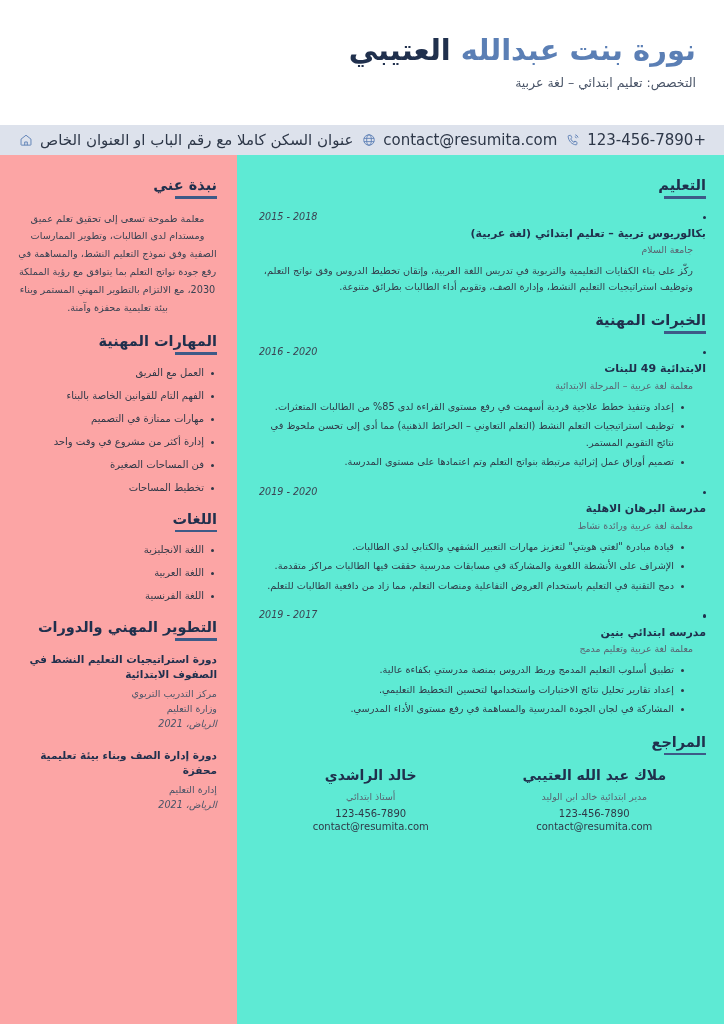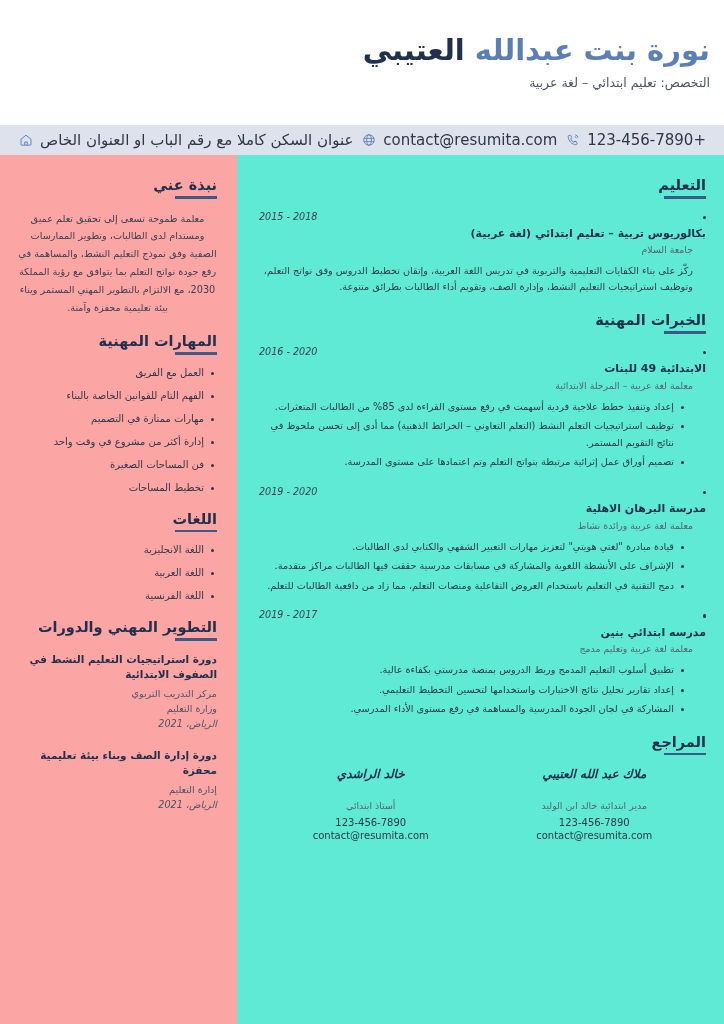--- a/index.html
+++ b/index.html
@@ -13,21 +13,21 @@
   }
   .page{width:724px;height:1024px;position:relative;background:#fff;}
 
   
   .header{
     height:125px;
     background:#ffffff;
     display:flex;flex-direction:column;
     align-items:flex-start;
     justify-content:center;
-    padding:0 14px 0 0;
+    padding:0 28px 0 0;
     box-sizing:border-box;
   }
   .name{
     font-size:29px;
     font-weight:bold;
     line-height:1.1;
     letter-spacing:0px;
     margin-bottom:9px;
     direction:rtl;
     text-align:right;
@@ -218,22 +218,22 @@
     direction:rtl;
     gap:0;
     margin-top:2px;
   }
   .ref{
     flex:1 1 50%;
     text-align:center;
     direction:rtl;
   }
   .ref-name{
-    font-size:12px;font-weight:bold;color:#20304d;
-    margin-bottom:16px;line-height:1.4;font-style:italic;
+    font-size:14px;font-weight:bold;color:#20304d;
+    margin-bottom:4px;line-height:1.4;
   }
   .ref-role{
     font-size:9.4px;color:#5a6270;margin-bottom:4px;line-height:1.5;
   }
   .ref-phone{
     font-size:10px;color:#2f3847;margin-bottom:2px;direction:ltr;
   }
   .ref-email{
     font-size:10px;color:#2f3847;direction:ltr;
   }

